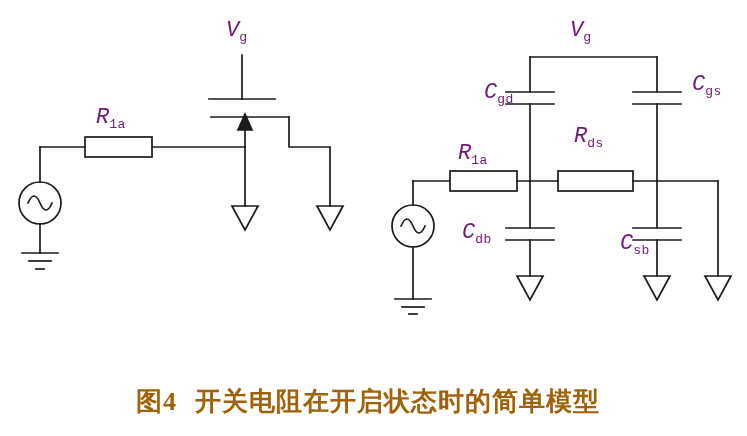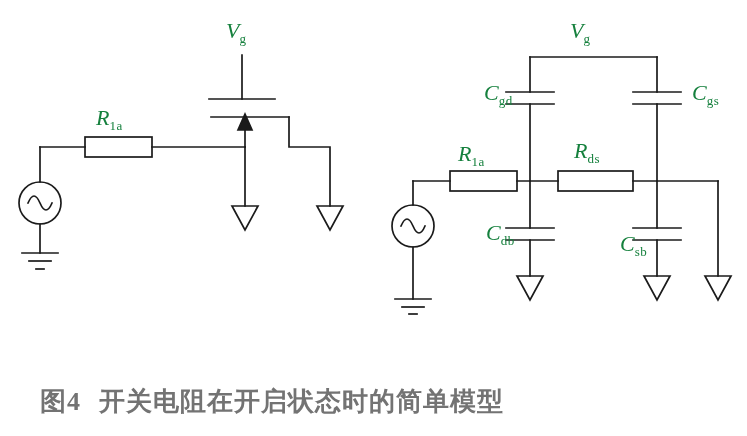--- a/index.html
+++ b/index.html
@@ -6,41 +6,41 @@
   body{background:#ffffff;font-family:"Liberation Serif", serif;}
   .canvas{
     position:relative;
     width:747px;height:436px;
     background:#ffffff;
     overflow:hidden;
   }
   svg{position:absolute;left:0;top:0;}
   .lbl{
     position:absolute;
-    font-family:Liberation Serif, serif;
+    font-family:Liberation Mono, monospace;
     font-size:22px;
-    color:#15803d;
+    color:#701a75;
     white-space:nowrap;
     line-height:1;
   }
   .lbl .it{font-style:italic;}
   .lbl sub{
     font-size:13px;
     font-style:normal;
     vertical-align:-5px;
     letter-spacing:0.5px;
   }
   .caption{
     position:absolute;
     left:40px;top:384px;width:560px;
-    text-align:left;
+    text-align:right;
     font-family:"Liberation Serif", serif;
     font-weight:bold;
     font-size:26px;
-    color:#737373;
+    color:#a16207;
     letter-spacing:1px;
   }
   .caption .fig-no{margin-right:18px;}
 </style>
 </head>
 <body>
 
 <div class="canvas">
 
   <svg width="747" height="436" viewBox="0 0 747 436" stroke="#1b1b1b" fill="none" stroke-width="1.7" stroke-linecap="square">
@@ -138,27 +138,27 @@
   </svg>
 
   <span class="lbl" style="left:226px;top:20px"><span class="it">V</span><sub>g</sub></span>
 
   <span class="lbl" style="left:96px;top:107px"><span class="it">R</span><sub>1a</sub></span>
 
   <span class="lbl" style="left:570px;top:20px"><span class="it">V</span><sub>g</sub></span>
 
   <span class="lbl" style="left:484px;top:82px"><span class="it">C</span><sub>gd</sub></span>
 
-  <span class="lbl" style="left:692px;top:82px"><span class="it">C</span><sub>gs</sub></span>
+  <span class="lbl" style="left:692px;top:74px"><span class="it">C</span><sub>gs</sub></span>
 
   <span class="lbl" style="left:458px;top:143px"><span class="it">R</span><sub>1a</sub></span>
 
-  <span class="lbl" style="left:574px;top:140px"><span class="it">R</span><sub>ds</sub></span>
+  <span class="lbl" style="left:574px;top:126px"><span class="it">R</span><sub>ds</sub></span>
 
-  <span class="lbl" style="left:486px;top:222px"><span class="it">C</span><sub>db</sub></span>
+  <span class="lbl" style="left:462px;top:222px"><span class="it">C</span><sub>db</sub></span>
 
   <span class="lbl" style="left:620px;top:233px"><span class="it">C</span><sub>sb</sub></span>
 
   <div class="caption">
     <span class="fig-no">图4</span><span>开关电阻在开启状态时的简单模型</span>
   </div>
 
 </div>
 
 </body></html>

